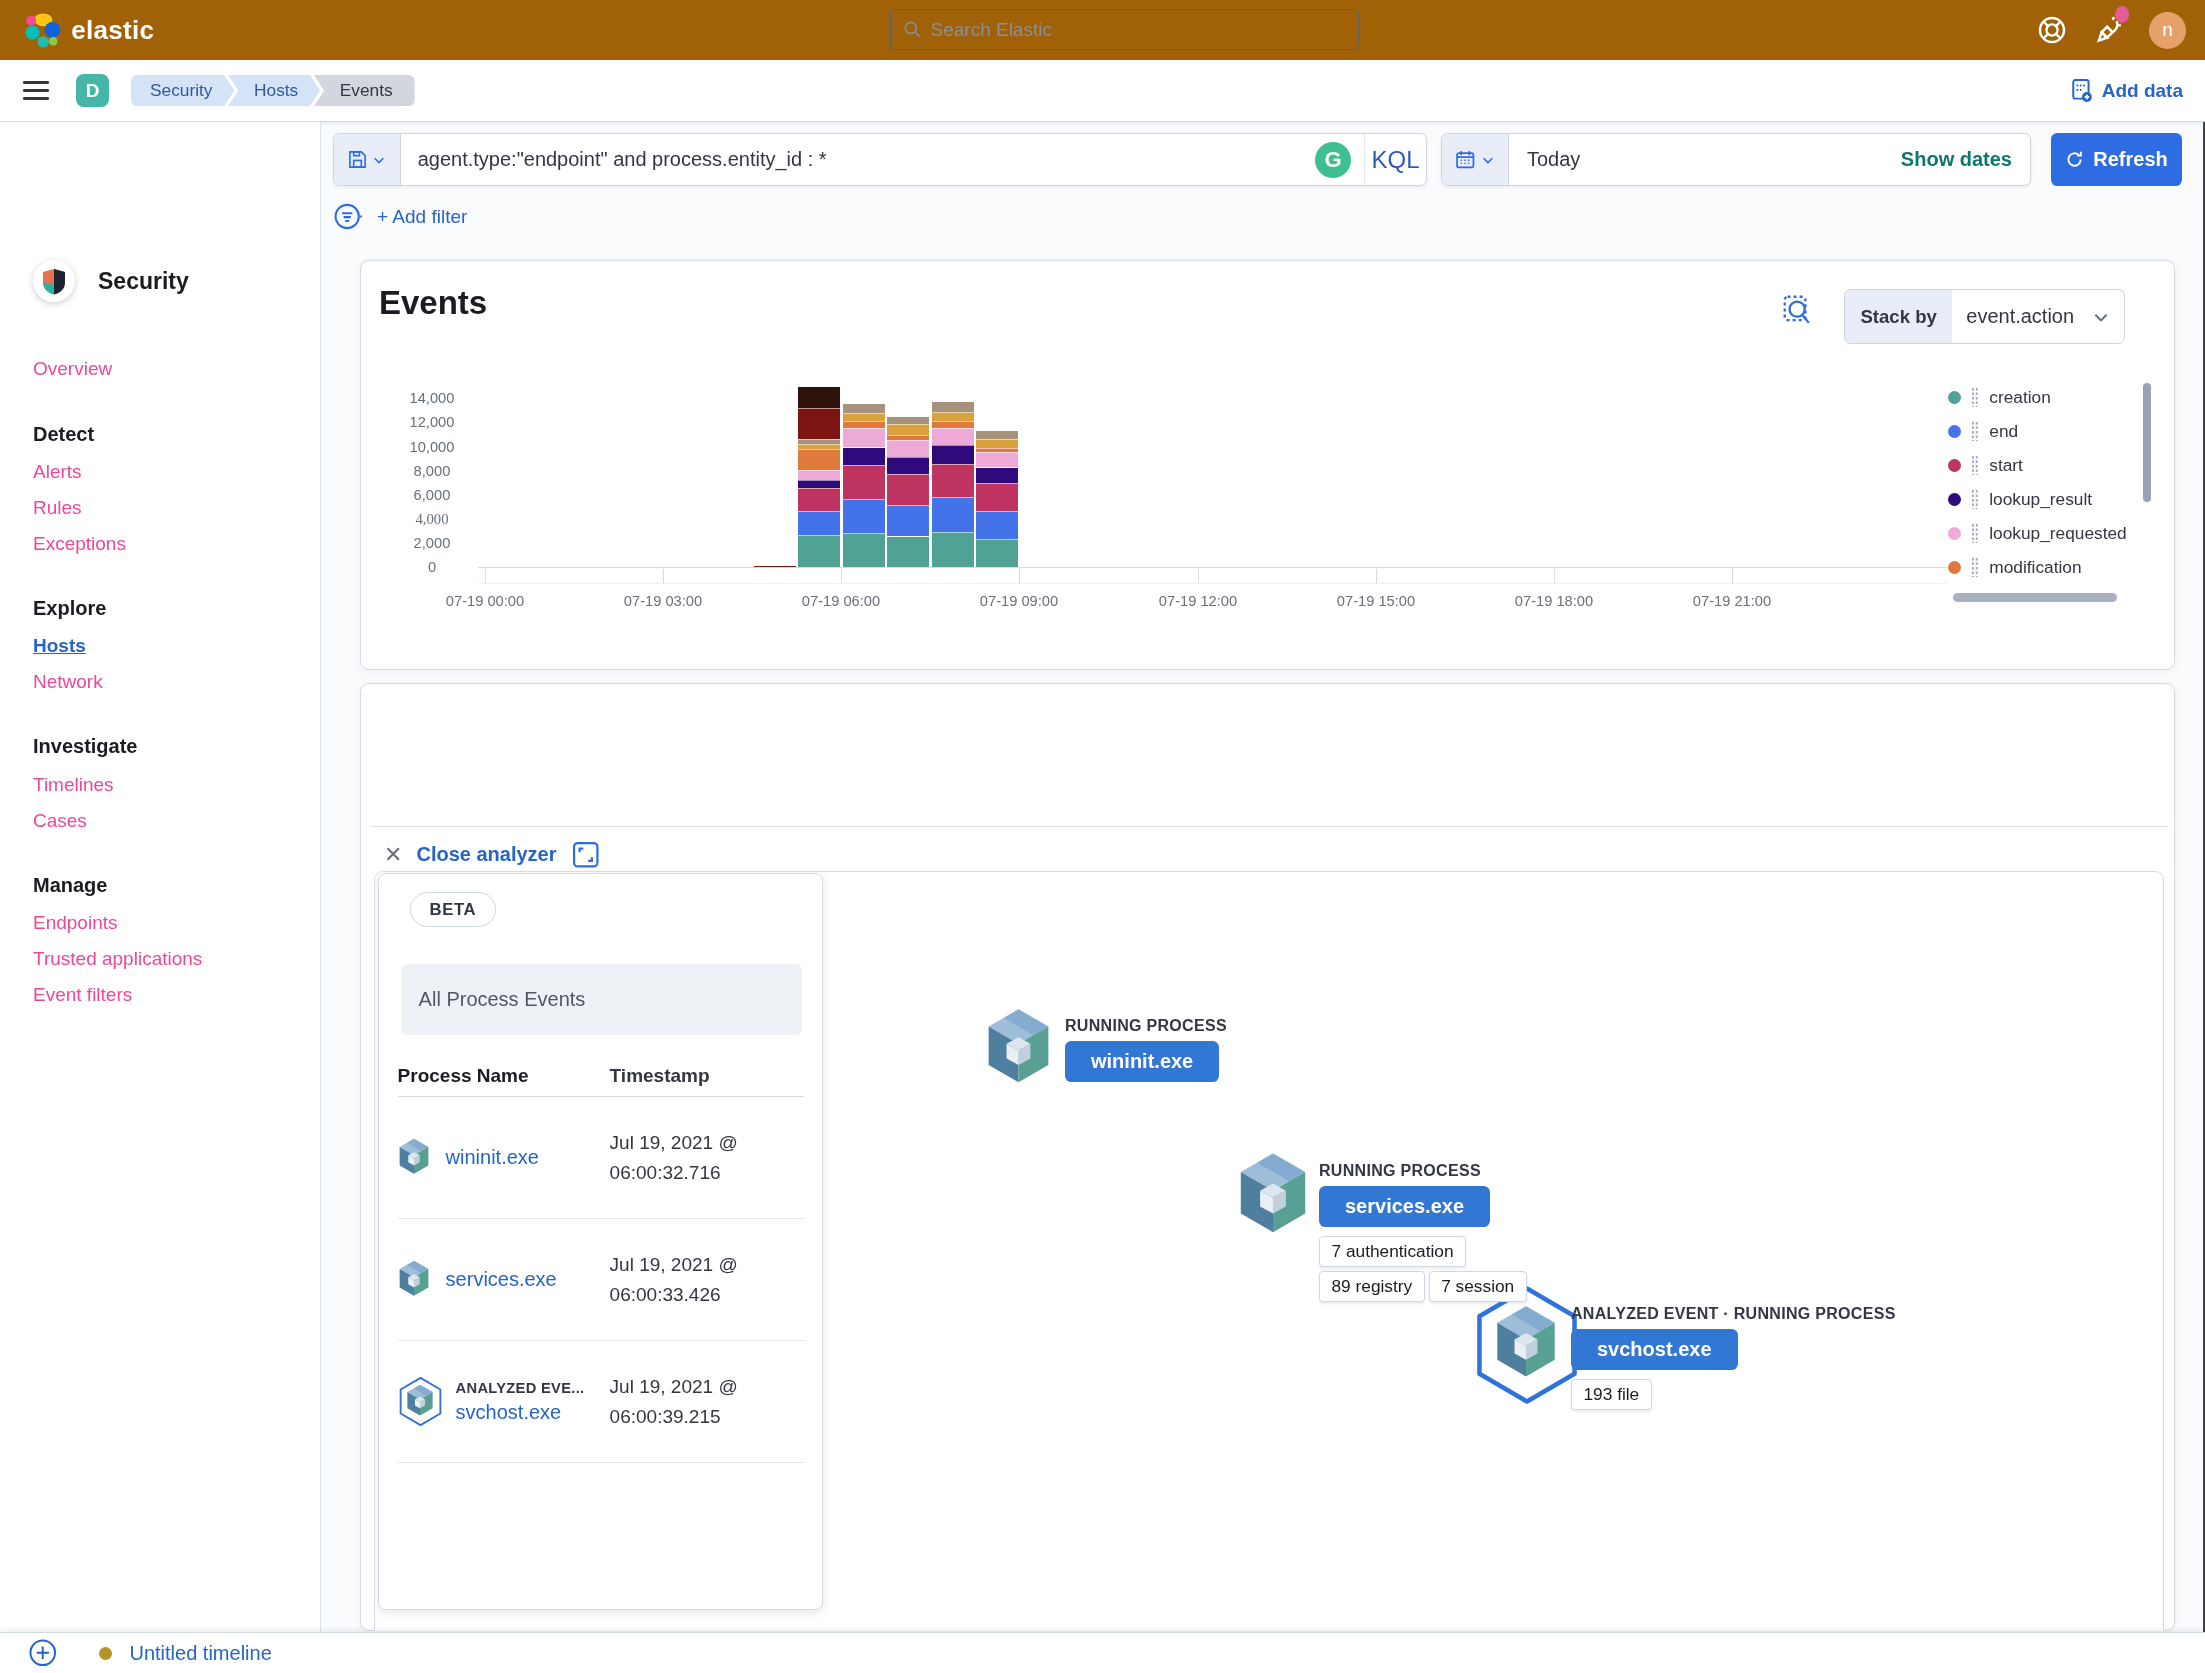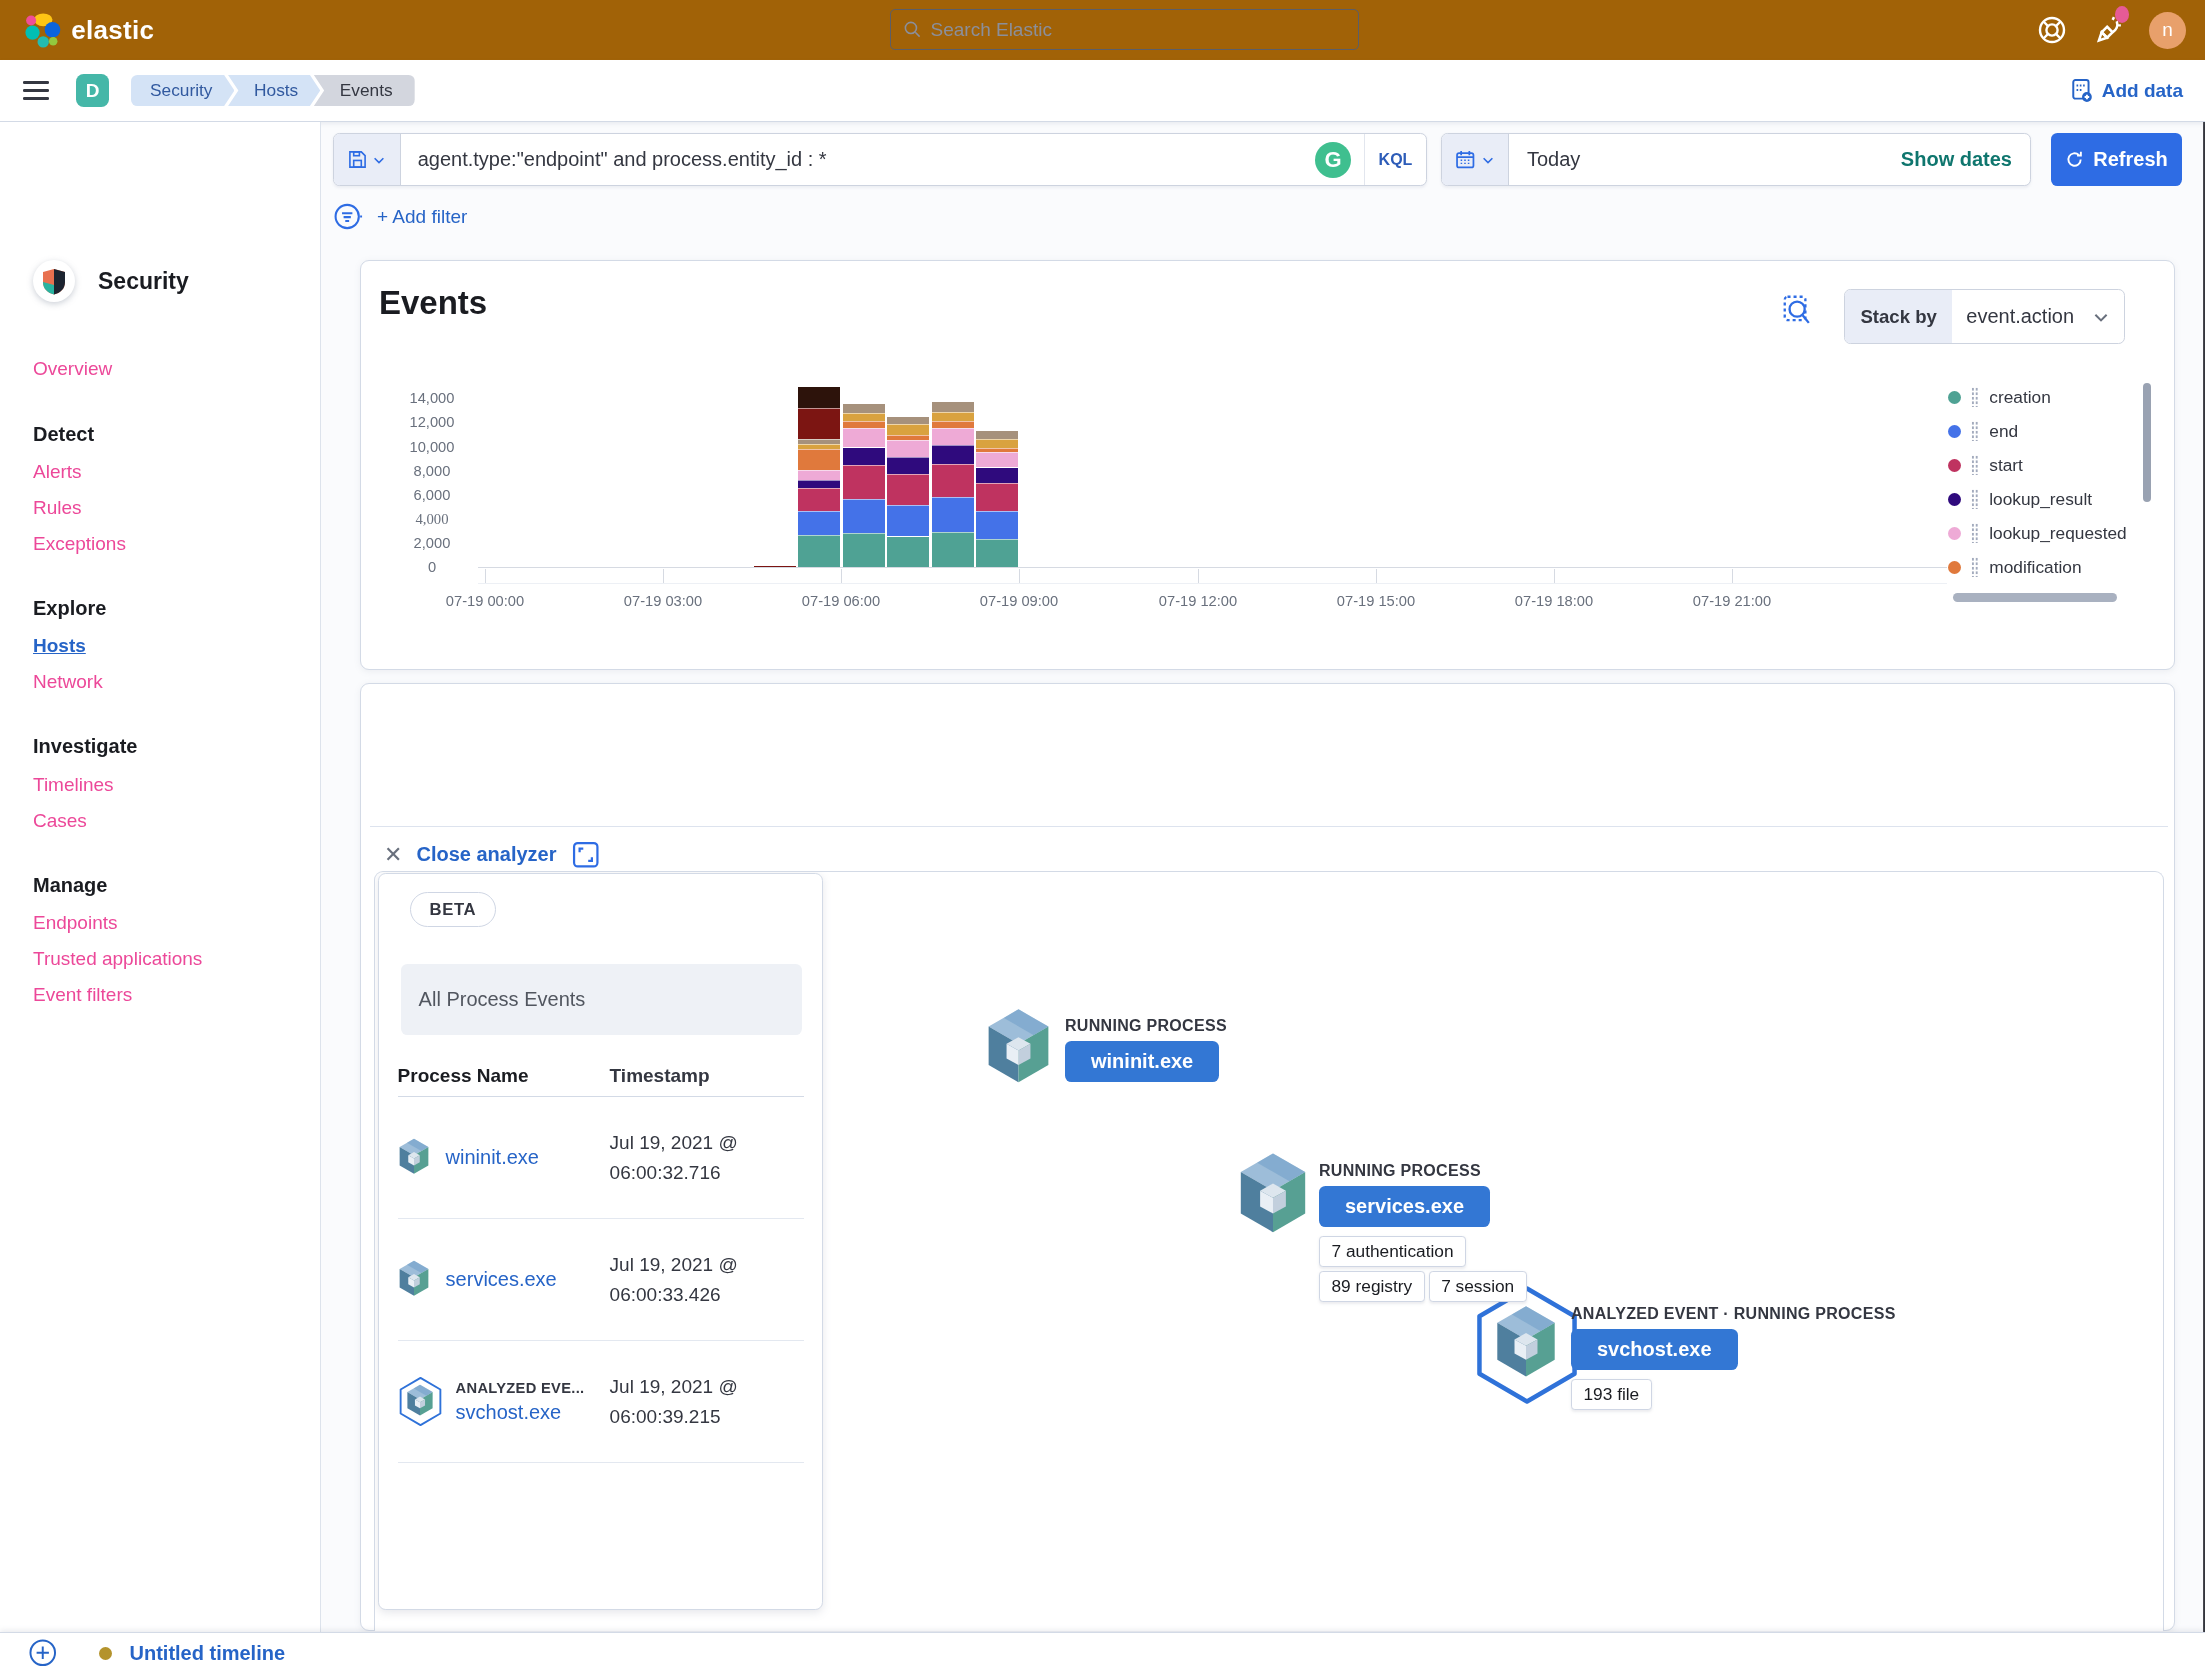--- a/index.html
+++ b/index.html
@@ -46,21 +46,21 @@
   
   .query-bar { position:absolute; left:333px; top:133px; width:1094px; height:53px; background:#fff;
                border:1.3px solid #cdd3df; border-radius:6.4px; display:flex; align-items:center; overflow:hidden;
                box-shadow:0 1.3px 2.6px rgba(140,150,170,.12);}
   .qb-save { width:67px; height:100%; background:#e9edf7; border-right:1.3px solid #cdd3df;
              display:flex; align-items:center; justify-content:center; gap:5.1px; cursor:pointer; }
   .qb-text { flex:1; padding:0 16.7px; font-size:20px; color:#343741; white-space:nowrap; overflow:hidden; }
   .gram-badge { width:36px; height:36px; border-radius:50%; background:#3fbf8f; color:#fff; font-size:22px; font-weight:700;
                 display:flex; align-items:center; justify-content:center; margin-right:13px; flex:none; }
   .qb-kql { width:62px; height:100%; border-left:1.3px solid #e2e6ee; display:flex; align-items:center; justify-content:center;
-            color:#2d5cb8; font-size:16px; font-weight:700; cursor:pointer; }
+            color:#2d5cb8; font-size:24px; font-weight:400; cursor:pointer; }
   .date-bar { position:absolute; left:1441px; top:133px; width:590px; height:53px; background:#fff;
               border:1.3px solid #cdd3df; border-radius:6.4px; display:flex; align-items:center; overflow:hidden;
               box-shadow:0 1.3px 2.6px rgba(140,150,170,.12);}
   .db-cal { width:67px; height:100%; background:#e9edf7; border-right:1.3px solid #cdd3df;
             display:flex; align-items:center; justify-content:center; gap:5.1px; cursor:pointer; }
   .db-value { flex:1; padding:0 18px; font-size:20px; color:#343741; }
   .db-show { padding-right:18px; color:#0f766e; font-size:20px; font-weight:700; cursor:pointer; }
   .refresh-btn { position:absolute; left:2051px; top:133px; width:131px; height:53px; background:#2e6ce4; border:none;
                  border-radius:6.4px; color:#fff; font-size:20px; font-weight:600; display:flex; align-items:center;
                  justify-content:center; gap:9px; cursor:pointer; font-family:"Liberation Sans",sans-serif; }
@@ -140,21 +140,21 @@
   .gbadge { background:#fff; border:1.3px solid #cfd6e4; border-radius:3.8px; font-size:17.3px; color:#1a1c21;
             padding:3.8px 11.5px; white-space:nowrap; box-shadow:0 1.3px 2.6px rgba(120,130,150,.15); }
   .cube-abs { position:absolute; z-index:2; }
   .hex-abs { position:absolute; z-index:2; }
 
   
   .timeline-bar { position:absolute; left:0; top:1632px; width:2205px; height:41px; background:#fff;
                   border-top:1.3px solid #d3dae6; box-shadow:0 -1.9px 5.1px rgba(120,130,150,.15);
                   display:flex; align-items:center; }
   .tl-dot { width:13px; height:13px; border-radius:50%; background:#b4932c; margin-left:41px; }
-  .tl-label { margin-left:18px; color:#2664c7; font-size:20px; font-weight:700; cursor:pointer; }
+  .tl-label { margin-left:18px; color:#2664c7; font-size:20px; font-weight:400; cursor:pointer; }
 </style>
 </head>
 <body>
 
 <div class="page">
 
   <header class="top-bar">
     <div class="logo-wrap">
       <svg width="37" height="37" viewBox="0 0 52 52">
         <ellipse cx="27" cy="11" rx="13" ry="9" fill="#fec514"></ellipse>

